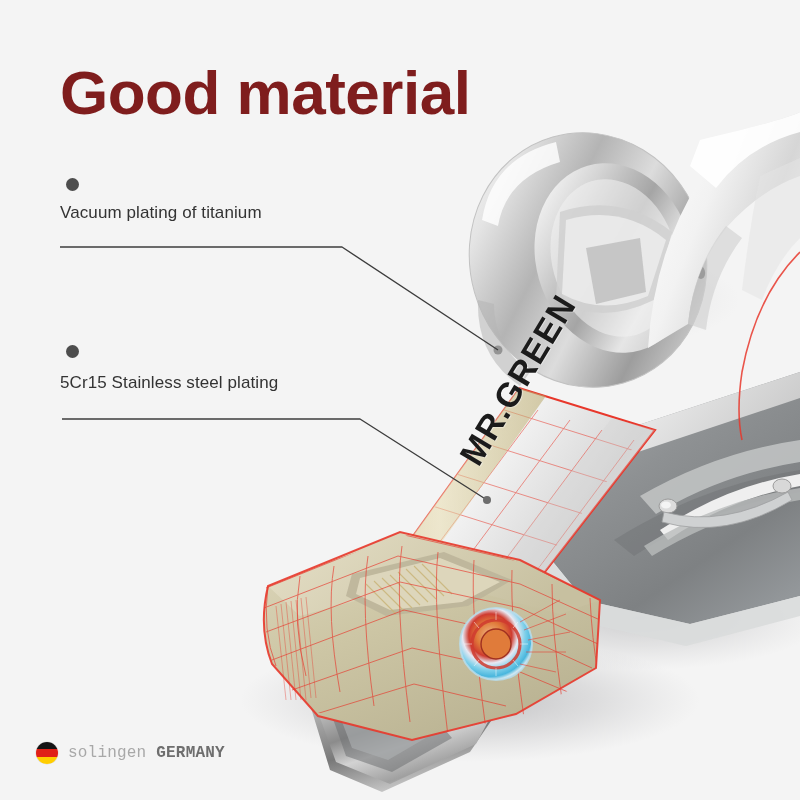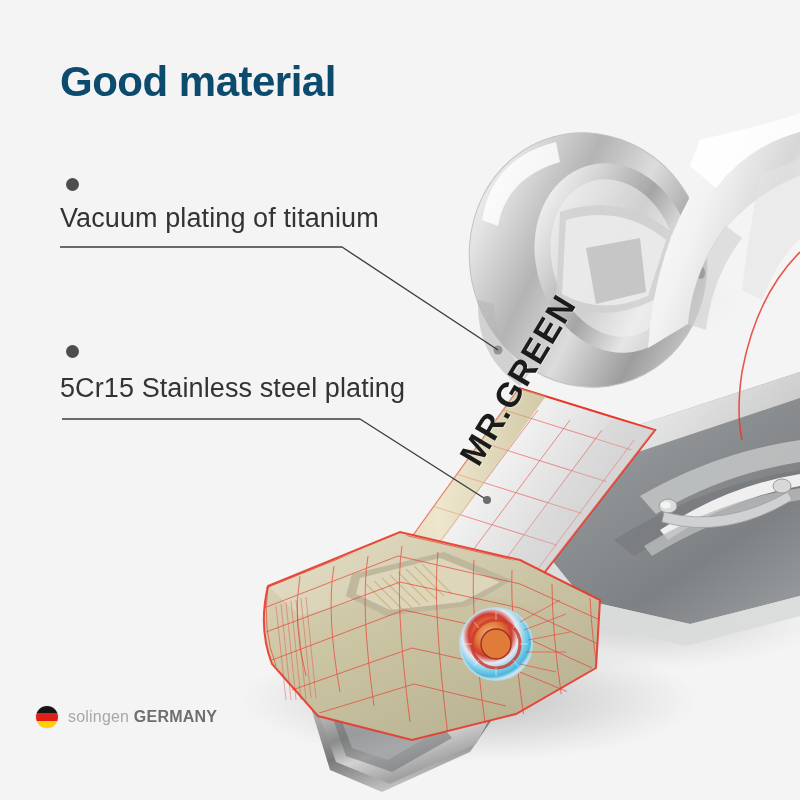--- a/index.html
+++ b/index.html
@@ -16,62 +16,63 @@
     overflow: hidden;
     font-family: "Liberation Sans", "DejaVu Sans", sans-serif;
     -webkit-font-smoothing: antialiased;
   }
 
   
   .headline {
     position: absolute;
     left: 60px;
     top: 58px;
-    font-size: 42px;
+    font-size: 62px;
     font-weight: bold;
     letter-spacing: -0.5px;
-    color: #0c4a6e;
+    color: #7f1d1d;
     line-height: 1.12;
     white-space: nowrap;
   }
 
   
   .feature { position: absolute; left: 0; top: 0; }
   .feature-dot {
     position: absolute;
     width: 13px;
     height: 13px;
     border-radius: 50%;
     background: #4d4d4d;
   }
   .feature-label {
     position: absolute;
-    font-size: 27px;
+    font-size: 17px;
     font-weight: normal;
     color: #333333;
     letter-spacing: 0.1px;
     white-space: nowrap;
   }
   .leader-svg {
     position: absolute;
     left: 0;
     top: 0;
     width: 800px;
     height: 800px;
     pointer-events: none;
   }
 
   
   .brand {
     position: absolute;
     left: 36px;
-    top: 706px;
+    top: 742px;
     display: flex;
     align-items: center;
     gap: 10px;
+    font-family: Liberation Mono, monospace;
   }
   .flag-circle {
     width: 22px;
     height: 22px;
     border-radius: 50%;
     overflow: hidden;
     box-shadow: 0 0 0 0.5px rgba(0,0,0,0.10);
     flex: 0 0 auto;
     display: flex;
     flex-direction: column;

